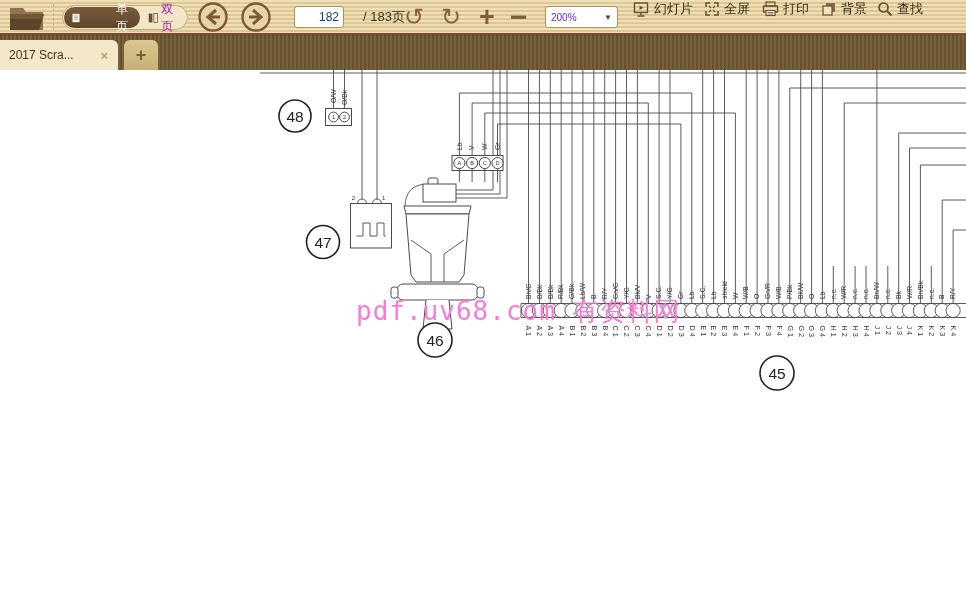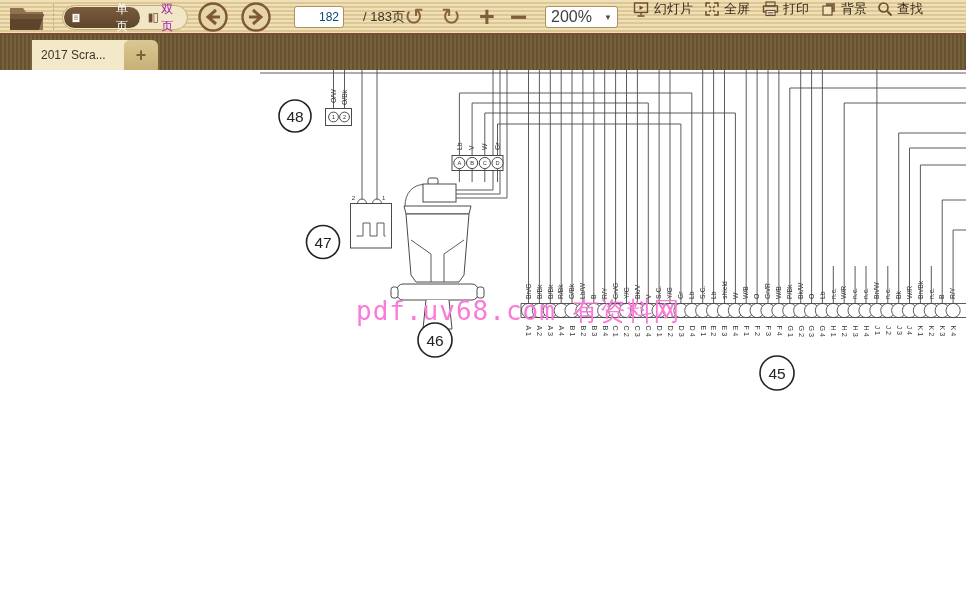--- a/index.html
+++ b/index.html
@@ -25,31 +25,31 @@
     text-align:right;font-size:12px;padding:0 4px 0 0;background:#fff;color:#0c4a6e;
     font-family:"Liberation Sans",sans-serif;}
   #page-total{font-size:13px;color:#3f3220;margin-left:19px;}
   .glyphbtn{position:absolute;top:0px;font-size:24px;color:#8a6240;line-height:34px;}
   #rot-ccw{left:404px;} #rot-cw{left:441px;}
   #zoom-in{left:479px;font-size:27px;font-weight:bold;color:#7d5f3c;}
   #zoom-out{left:510px;font-size:30px;font-weight:bold;color:#7d5f3c;}
   #zoom-select{left:545px;top:6px;width:73px;height:22px;background:#fff;
     border:1px solid #ab925f;border-radius:3px;box-sizing:border-box;
     display:flex;align-items:center;justify-content:space-between;padding:0 5px;}
-  #zoom-select .val{font-size:16px;color:#404040;}
+  #zoom-select .val{font-size:10px;color:#6d28d9;}
   #zoom-select .arr{font-size:8px;color:#5a452c;}
   .tool-item{position:absolute;top:0;height:18px;display:flex;align-items:center;gap:4px;
     font-size:13px;color:#382c18;}
   #btn-slideshow{left:633px;} #btn-fullscreen{left:704px;} #btn-print{left:762px;}
   #btn-background{left:821px;} #btn-find{left:877px;}
   
   #tabbar{position:absolute;left:0;top:35px;width:966px;height:35px;
     background:repeating-linear-gradient(90deg,#66522f 0 2px,#78623e 2px 4px);}
   #tab-active{position:absolute;left:0;top:5px;width:118px;height:30px;background:#f3e8c8;
-    border-radius:0 6px 0 0;display:flex;align-items:center;font-size:12px;color:#3c3526;margin-left:32px;}
+    border-radius:0 6px 0 0;display:flex;align-items:center;font-size:12px;color:#3c3526;}
   #tab-active .t-label{margin-left:9px;flex:1;}
   #tab-active .t-close{margin-right:10px;color:#b5a26d;font-weight:bold;font-size:13px;}
   #tab-new{position:absolute;left:124px;top:5px;width:34px;height:30px;
     background:linear-gradient(#dbc793,#c7b076);border-radius:6px 6px 0 0;
     display:flex;align-items:center;justify-content:center;
     font-size:18px;color:#7a6136;font-weight:bold;}
   
   #content{position:absolute;left:0;top:70px;width:966px;height:539px;background:#fff;}
   #wiring{position:absolute;left:0;top:0;}
   #wiring .wire{stroke:#4a4a4a;stroke-width:0.9;fill:none;}

